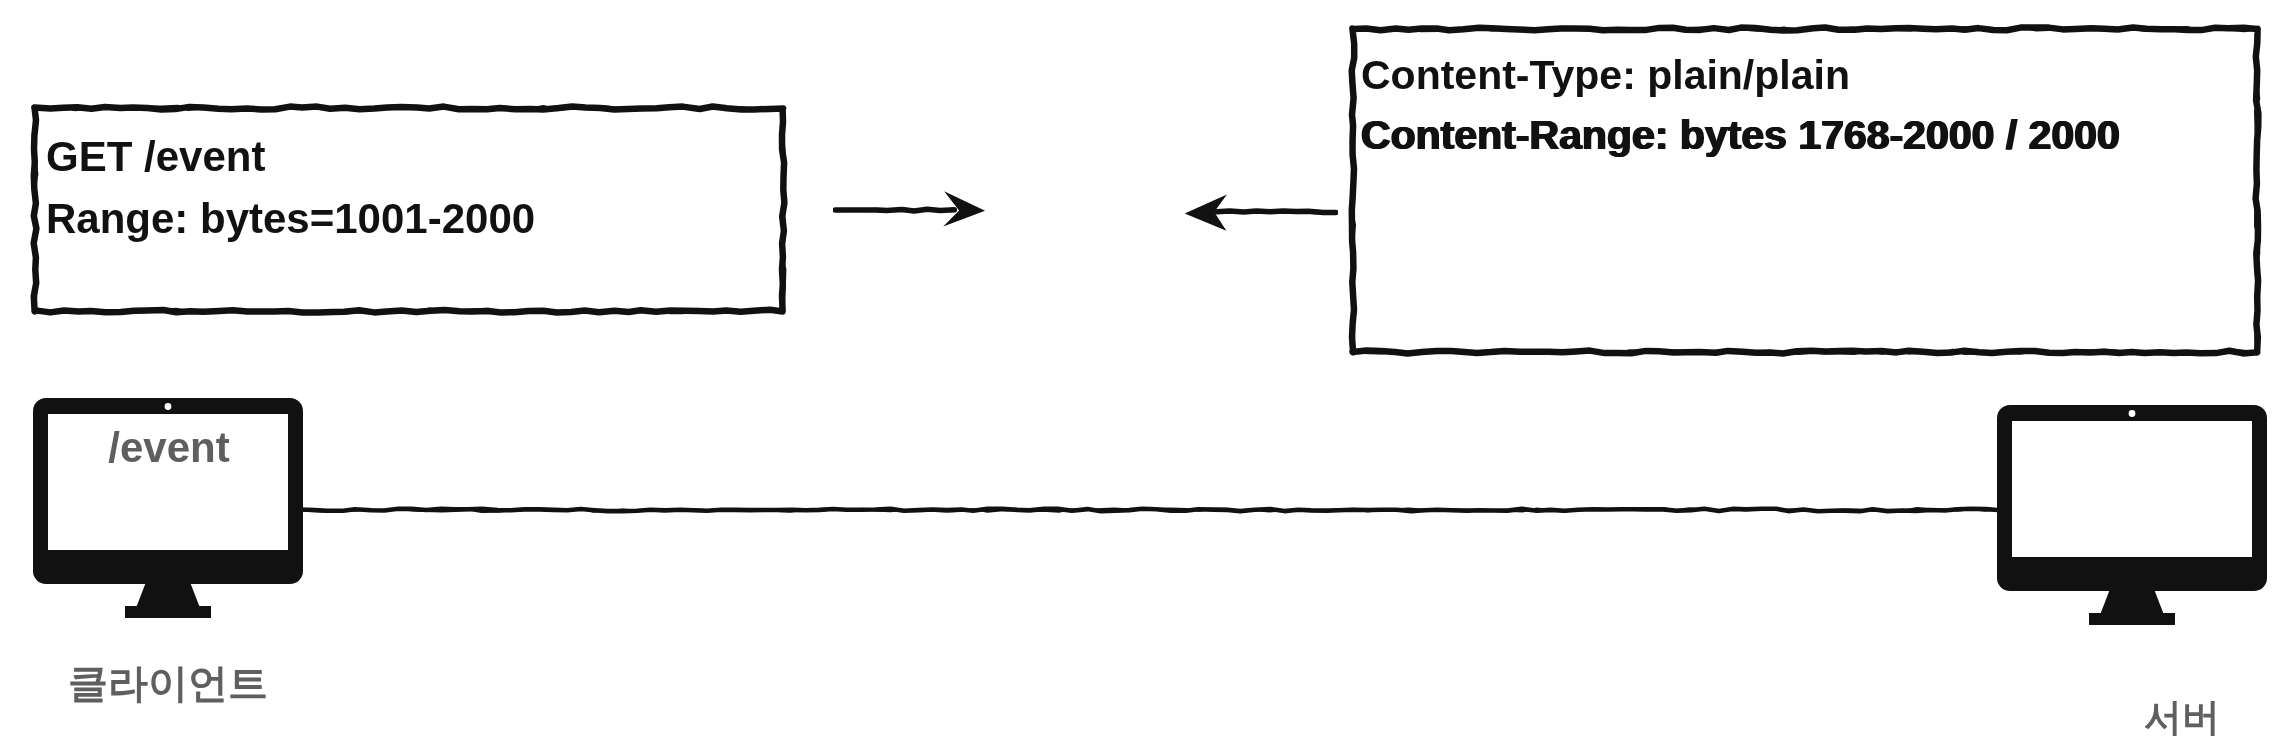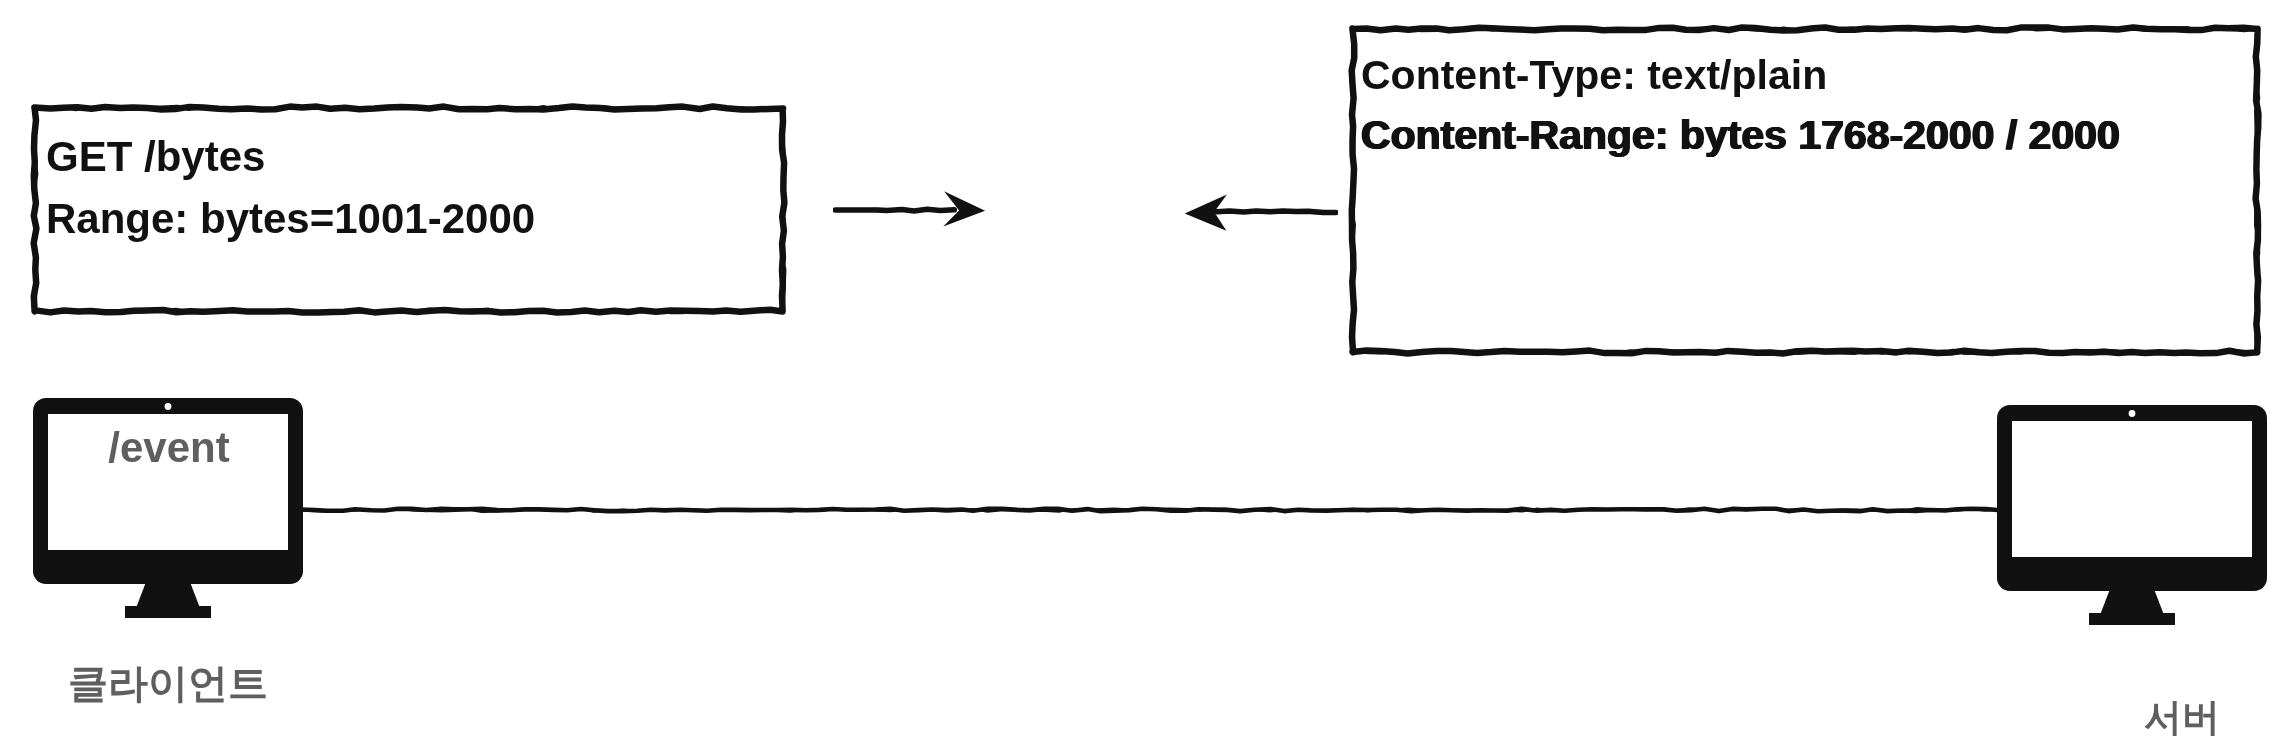--- a/index.html
+++ b/index.html
@@ -64,32 +64,32 @@
 <body>
 
 <div class="stage">
 
   <div class="msg-box request-box">
     <svg class="rough-border" width="758" height="213">
         <path d="M4.4 4.5 L 20.5 5.6 L 33.3 4.7 L 47.2 4.2 L 61.6 5.7 L 74.8 4.0 L 90.5 5.1 L 102.9 4.6 L 117.3 5.1 L 131.4 6.4 L 145.4 6.1 L 159.3 3.9 L 173.3 4.4 L 188.6 5.8 L 201.3 6.2 L 216.9 5.4 L 231.4 6.4 L 245.3 6.3 L 260.0 3.6 L 272.2 4.6 L 287.0 3.6 L 300.1 5.8 L 315.1 4.8 L 329.5 6.3 L 344.3 5.6 L 357.3 4.6 L 370.9 3.9 L 387.3 4.5 L 399.2 5.4 L 413.8 3.6 L 428.9 6.3 L 442.7 6.0 L 457.1 6.3 L 469.6 5.1 L 485.3 6.2 L 500.3 6.0 L 513.4 6.4 L 528.6 5.1 L 542.3 3.5 L 555.5 4.5 L 570.2 5.1 L 584.4 6.4 L 597.9 6.0 L 611.7 5.4 L 626.7 5.2 L 639.5 4.2 L 652.7 3.6 L 669.7 6.0 L 682.8 3.5 L 696.9 5.3 L 711.3 6.5 L 724.1 6.5 L 739.3 5.9 L 753.1 5.4 L 752.6 5.6 L 753.0 18.7 L 752.0 31.8 L 752.1 46.5 L 754.1 59.8 L 753.5 74.1 L 753.3 86.9 L 754.4 99.7 L 752.2 113.5 L 753.9 127.9 L 752.1 140.5 L 752.9 153.9 L 752.0 166.7 L 752.8 180.9 L 752.0 193.0 L 752.6 207.4 L 752.5 208.5 L 740.3 206.7 L 723.8 207.7 L 710.7 208.7 L 696.2 207.6 L 683.3 208.6 L 669.2 208.1 L 655.1 207.7 L 640.3 207.4 L 626.1 208.8 L 610.6 207.3 L 598.7 209.0 L 584.5 207.8 L 569.1 209.3 L 554.7 207.6 L 541.2 209.0 L 526.9 209.4 L 513.2 207.8 L 498.5 208.1 L 484.2 209.2 L 471.0 209.5 L 457.6 208.0 L 442.3 208.6 L 429.7 208.2 L 414.8 207.0 L 400.7 207.7 L 386.4 209.1 L 371.6 207.4 L 356.6 208.6 L 344.4 209.4 L 329.1 207.3 L 314.2 208.7 L 302.7 208.9 L 288.3 209.4 L 272.3 209.4 L 258.4 208.1 L 244.6 208.6 L 231.6 208.4 L 217.4 208.4 L 202.9 207.3 L 189.5 207.9 L 173.3 208.7 L 160.1 208.2 L 146.3 209.2 L 133.4 207.0 L 116.7 207.4 L 103.9 207.7 L 90.9 209.1 L 75.7 209.2 L 60.8 208.0 L 48.6 208.5 L 34.1 207.5 L 20.3 209.4 L 5.4 207.4 L 4.6 208.3 L 3.8 193.2 L 6.2 180.2 L 5.3 166.7 L 5.9 154.5 L 3.7 140.2 L 6.4 125.5 L 3.8 112.9 L 5.9 100.3 L 4.3 86.2 L 3.8 72.6 L 4.8 59.3 L 4.0 46.4 L 4.4 32.6 L 6.0 17.1 L 4.6 5.3 Z" fill="none" stroke="var(--ink)" stroke-width="6.5" stroke-linecap="round" stroke-linejoin="round"></path>
         <path d="M5.7 4.6 L 20.6 5.6 L 32.4 3.2 L 45.6 7.1 L 62.3 3.9 L 75.6 3.1 L 89.7 4.7 L 105.0 3.5 L 119.0 3.6 L 130.9 3.7 L 147.8 2.9 L 158.2 6.9 L 176.2 4.9 L 188.8 5.9 L 201.1 5.1 L 214.8 5.4 L 231.8 6.5 L 243.0 5.3 L 258.5 3.0 L 275.0 4.0 L 285.7 4.0 L 300.7 6.3 L 316.9 6.6 L 330.8 5.9 L 345.3 5.6 L 358.7 5.8 L 371.1 4.6 L 386.8 4.2 L 399.0 5.0 L 414.7 5.8 L 428.1 5.9 L 441.4 6.0 L 456.7 4.7 L 470.3 6.4 L 483.2 5.2 L 499.1 5.7 L 513.6 3.1 L 526.8 7.0 L 542.2 5.1 L 556.3 4.2 L 571.6 3.1 L 584.8 4.8 L 596.5 5.0 L 610.7 6.6 L 628.2 5.2 L 642.1 3.5 L 654.1 3.6 L 666.3 5.9 L 683.6 3.8 L 694.4 4.9 L 711.4 4.2 L 724.9 6.9 L 738.0 5.2 L 753.3 4.6 L 752.3 5.2 L 751.3 18.7 L 752.8 32.8 L 754.4 46.7 L 753.3 60.4 L 753.1 73.8 L 753.5 86.7 L 753.4 100.5 L 754.2 114.2 L 754.7 128.4 L 753.8 140.9 L 751.5 152.8 L 755.2 166.1 L 754.8 178.9 L 754.1 194.5 L 753.6 207.6 L 752.4 207.7 L 739.8 208.6 L 724.0 206.3 L 709.8 209.9 L 694.8 206.5 L 681.3 209.0 L 666.1 208.9 L 652.0 210.1 L 640.1 210.1 L 626.5 207.5 L 613.1 207.0 L 597.2 208.7 L 584.8 208.2 L 570.6 207.5 L 555.9 206.9 L 539.4 207.6 L 526.0 209.2 L 511.6 207.2 L 497.2 207.3 L 486.8 209.7 L 471.1 209.0 L 458.2 205.9 L 441.2 206.7 L 428.0 207.8 L 412.8 207.8 L 399.6 205.8 L 383.9 208.6 L 371.6 207.1 L 355.8 207.7 L 344.9 209.6 L 329.8 209.0 L 317.6 210.0 L 300.6 209.6 L 288.7 209.3 L 275.1 208.9 L 259.9 207.2 L 244.1 209.3 L 230.1 209.2 L 214.8 208.3 L 202.9 206.9 L 188.3 208.7 L 176.1 207.1 L 158.1 208.3 L 146.0 206.0 L 130.0 207.6 L 116.5 208.8 L 104.8 209.3 L 90.9 209.2 L 75.6 209.9 L 63.3 208.1 L 49.3 209.9 L 32.5 209.8 L 20.4 208.0 L 4.8 207.6 L 5.0 208.8 L 6.0 193.8 L 6.1 182.0 L 5.6 168.4 L 5.5 155.3 L 3.2 141.6 L 6.8 125.4 L 4.6 114.3 L 6.2 99.8 L 4.7 88.2 L 7.2 71.1 L 5.7 58.0 L 5.3 45.5 L 5.2 31.7 L 5.8 19.0 L 5.6 4.3 Z" fill="none" stroke="var(--ink)" stroke-width="2.4" stroke-linecap="round" stroke-linejoin="round"></path>
       </svg>
     <div class="content">
-      <div>GET /bytes</div>
+      <div>GET /event</div>
       <div>Range: bytes=1001-2000</div>
     </div>
   </div>
 
   <div class="msg-box response-box">
     <svg class="rough-border" width="914" height="333">
         <path d="M4.9 4.9 L 18.3 4.6 L 32.7 6.2 L 47.8 4.5 L 60.5 5.8 L 73.6 4.5 L 88.8 4.5 L 101.1 6.2 L 115.4 5.2 L 131.1 3.7 L 144.0 4.2 L 158.1 4.9 L 170.7 5.5 L 186.7 6.2 L 200.2 5.3 L 212.7 4.5 L 227.2 4.4 L 241.8 4.8 L 255.0 6.3 L 269.5 5.8 L 282.6 6.1 L 298.3 5.9 L 311.4 3.9 L 324.8 3.7 L 337.6 5.7 L 352.4 5.9 L 365.9 4.1 L 381.0 6.0 L 393.0 3.6 L 407.2 4.1 L 422.5 5.8 L 435.5 6.4 L 449.2 6.2 L 465.4 4.3 L 477.1 3.5 L 490.5 5.8 L 506.6 5.7 L 519.3 4.4 L 532.7 4.9 L 548.3 4.2 L 560.9 4.0 L 575.4 4.7 L 587.8 5.2 L 604.3 4.6 L 616.7 5.7 L 630.4 4.1 L 645.3 6.0 L 658.9 6.3 L 672.5 3.6 L 687.0 3.5 L 700.9 3.6 L 714.9 5.4 L 727.5 5.0 L 743.1 4.2 L 756.3 4.8 L 769.8 5.4 L 785.1 3.5 L 798.5 4.7 L 812.4 5.3 L 826.5 5.2 L 839.9 6.0 L 853.3 6.1 L 867.0 3.7 L 880.3 4.2 L 895.6 3.7 L 909.3 4.9 L 909.6 4.8 L 909.3 18.8 L 907.8 32.6 L 909.2 46.3 L 908.8 59.9 L 908.1 76.3 L 910.4 89.6 L 910.2 103.2 L 909.1 116.8 L 908.7 130.3 L 908.4 145.9 L 908.9 159.8 L 907.6 174.5 L 909.6 187.3 L 910.0 201.9 L 909.8 216.6 L 908.3 229.3 L 909.1 244.6 L 910.1 256.9 L 909.2 272.5 L 909.5 286.5 L 908.4 300.6 L 909.8 313.0 L 909.1 328.5 L 909.2 328.3 L 895.1 329.4 L 881.4 326.8 L 868.0 329.1 L 852.4 329.3 L 838.4 328.4 L 825.8 329.0 L 811.9 328.2 L 796.6 329.0 L 783.4 328.0 L 771.1 328.9 L 756.2 327.8 L 742.2 328.4 L 727.1 328.1 L 715.1 328.9 L 700.9 328.8 L 686.8 327.0 L 672.5 327.0 L 658.5 327.7 L 643.9 328.9 L 631.2 328.2 L 616.2 326.8 L 604.3 328.4 L 589.4 329.1 L 575.1 327.7 L 560.7 326.8 L 548.5 328.4 L 533.4 326.9 L 518.1 327.4 L 504.2 326.7 L 491.5 327.1 L 477.9 327.6 L 463.6 326.7 L 448.9 327.2 L 434.8 329.5 L 422.4 328.5 L 408.1 328.8 L 394.7 327.8 L 379.9 326.9 L 367.9 328.8 L 351.5 328.0 L 338.4 328.2 L 325.5 328.6 L 311.1 327.3 L 297.9 326.9 L 283.4 329.2 L 268.9 329.0 L 256.8 329.1 L 241.9 326.6 L 228.0 327.5 L 214.4 328.3 L 200.3 327.8 L 186.6 327.8 L 171.6 327.7 L 156.5 326.9 L 142.7 328.1 L 129.0 328.9 L 116.4 328.0 L 103.2 327.0 L 88.9 327.1 L 73.9 328.0 L 59.6 329.5 L 47.0 328.0 L 32.6 327.1 L 18.4 326.6 L 4.5 328.0 L 5.1 328.3 L 4.0 313.3 L 4.7 298.9 L 6.0 285.8 L 5.1 271.6 L 4.3 258.1 L 5.4 244.4 L 5.1 228.6 L 4.1 216.7 L 4.0 202.5 L 3.8 186.3 L 4.6 174.3 L 5.4 158.7 L 6.0 144.7 L 4.6 130.5 L 4.5 117.3 L 5.1 102.0 L 4.0 90.6 L 5.6 74.3 L 4.5 60.3 L 3.7 46.4 L 6.2 34.0 L 6.2 20.0 L 4.4 4.5 Z" fill="none" stroke="var(--ink)" stroke-width="6.5" stroke-linecap="round" stroke-linejoin="round"></path>
         <path d="M4.8 5.5 L 20.6 5.8 L 31.2 6.1 L 44.8 3.5 L 60.9 5.4 L 73.1 7.0 L 90.0 6.9 L 101.5 4.1 L 118.3 6.2 L 128.8 3.8 L 143.9 6.3 L 157.9 5.3 L 172.0 4.9 L 184.6 4.8 L 200.5 5.2 L 214.1 3.0 L 229.4 4.5 L 243.0 4.4 L 257.2 5.2 L 267.5 5.8 L 281.5 7.2 L 295.0 4.3 L 311.3 5.2 L 325.2 4.3 L 340.1 4.4 L 354.5 3.7 L 366.5 5.6 L 381.8 7.0 L 393.0 5.2 L 409.5 6.5 L 422.4 5.8 L 435.7 3.6 L 449.0 5.9 L 464.6 3.5 L 477.7 4.0 L 490.6 5.3 L 503.6 3.6 L 520.0 4.9 L 531.8 4.0 L 547.6 5.8 L 563.1 6.2 L 574.2 4.1 L 590.2 6.6 L 604.0 6.5 L 615.5 3.2 L 629.8 4.5 L 645.8 5.0 L 657.9 4.6 L 673.9 3.3 L 688.3 6.3 L 700.7 5.9 L 716.2 3.6 L 729.3 3.4 L 743.3 5.7 L 755.7 5.9 L 771.4 6.2 L 782.0 4.4 L 796.3 6.5 L 811.1 3.9 L 826.1 3.8 L 839.0 3.2 L 852.9 6.6 L 866.2 3.6 L 881.2 5.7 L 896.1 7.0 L 909.2 5.5 L 909.2 5.0 L 907.5 18.3 L 907.8 31.8 L 908.4 47.2 L 908.8 59.9 L 911.1 74.3 L 907.2 87.4 L 907.7 105.0 L 908.6 116.0 L 908.5 133.5 L 909.5 147.0 L 908.6 158.5 L 908.7 173.4 L 907.3 186.9 L 907.2 201.8 L 910.8 216.3 L 911.1 229.6 L 907.4 244.7 L 908.4 256.2 L 909.4 272.0 L 908.5 285.2 L 908.8 298.8 L 907.3 314.3 L 909.5 328.6 L 909.5 328.0 L 896.2 326.9 L 883.3 325.8 L 865.9 328.3 L 852.7 328.4 L 839.0 328.4 L 826.8 328.8 L 811.9 327.2 L 796.3 330.2 L 784.8 329.1 L 769.3 326.8 L 756.6 326.0 L 744.2 326.5 L 728.7 326.5 L 712.5 328.4 L 701.6 327.9 L 687.1 327.0 L 672.1 329.6 L 656.7 328.5 L 645.6 327.5 L 631.7 329.3 L 615.9 329.7 L 604.5 325.8 L 590.4 329.7 L 573.0 328.9 L 560.4 329.3 L 549.3 326.1 L 534.2 329.6 L 520.1 326.9 L 506.4 329.7 L 493.0 329.3 L 477.6 329.2 L 464.6 328.5 L 450.5 329.8 L 435.2 329.3 L 422.2 326.9 L 408.4 328.2 L 395.5 328.6 L 382.3 326.2 L 364.6 327.2 L 352.1 329.5 L 338.5 327.7 L 325.3 326.5 L 309.5 326.3 L 298.7 327.4 L 281.8 326.5 L 268.5 329.1 L 256.2 327.3 L 240.7 328.2 L 225.8 327.1 L 211.5 326.6 L 200.1 327.3 L 186.6 328.1 L 169.7 328.5 L 157.5 326.4 L 145.7 328.6 L 129.7 329.1 L 117.1 326.4 L 102.3 328.4 L 88.0 326.2 L 76.5 327.9 L 60.4 330.0 L 47.1 327.2 L 33.5 329.3 L 20.9 329.1 L 5.8 328.0 L 5.1 327.1 L 6.0 313.3 L 4.9 300.5 L 4.7 283.8 L 4.3 273.4 L 3.6 256.8 L 4.5 243.4 L 6.0 227.9 L 5.6 213.9 L 6.8 201.0 L 4.1 187.5 L 5.1 173.6 L 4.6 159.9 L 4.4 147.0 L 3.9 131.8 L 6.3 118.0 L 3.7 104.2 L 4.6 91.2 L 5.9 75.4 L 4.2 60.0 L 4.1 45.7 L 6.3 32.9 L 4.9 20.3 L 5.7 5.7 Z" fill="none" stroke="var(--ink)" stroke-width="2.4" stroke-linecap="round" stroke-linejoin="round"></path>
       </svg>
     <div class="content">
-      <div>Content-Type: text/plain</div>
+      <div>Content-Type: plain/plain</div>
       <div class="line-heavy">Content-Range: bytes 1768-2000 / 2000</div>
       <div class="line-blank"></div>
     </div>
   </div>
 
   <svg class="abs" style="left:833px;top:188px;" width="155" height="44">
       <path d="M2.3 22.0 L 15.5 22.1 L 29.3 22.0 L 42.7 21.9 L 53.8 22.5 L 68.9 21.6 L 81.0 23.1 L 94.3 21.3 L 107.2 22.5 L 121.3 21.8" fill="none" stroke="var(--ink)" stroke-width="5.5" stroke-linecap="round" stroke-linejoin="round"></path>
       <path d="M1.7 22.6 L 14.3 22.0 L 27.3 22.2 L 41.0 20.7 L 56.0 21.0 L 66.6 22.5 L 81.3 21.8 L 95.4 20.8 L 108.5 21.5 L 121.1 21.1" fill="none" stroke="var(--ink)" stroke-width="2" stroke-linecap="round" stroke-linejoin="round"></path>
       <path d="M152.1 22.7 L 111.1 3.3 L 126.1 22.6 L 110.2 38.6 Z" fill="var(--ink)" stroke="none"></path>
     </svg>

